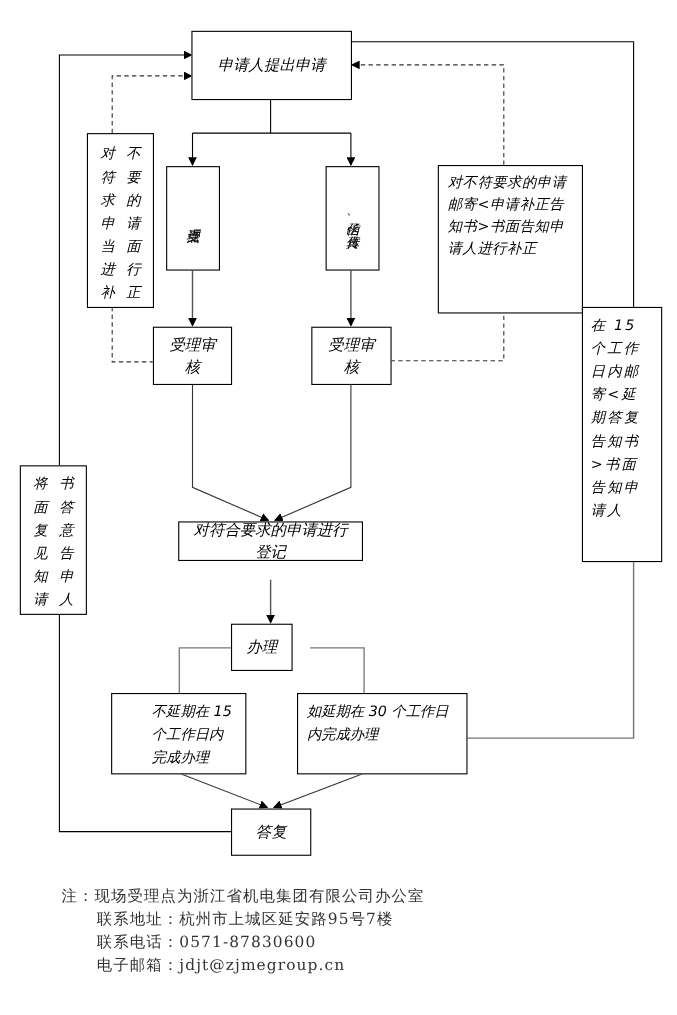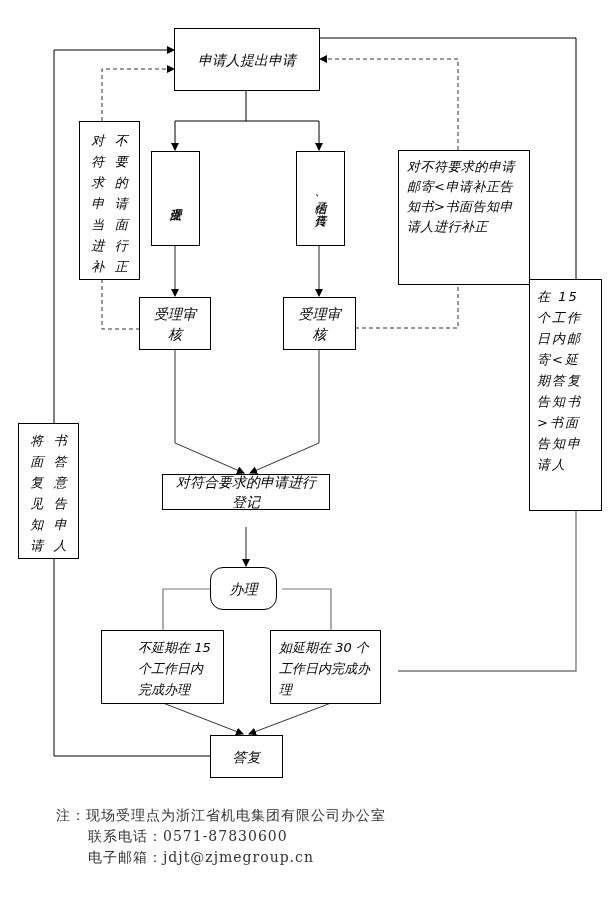--- a/index.html
+++ b/index.html
@@ -92,29 +92,29 @@
 </div>
 
 <div class="box center" style="left:283px;top:297px;width:73px;height:53px;padding:0 12px;font-size:14px;">
   <span>受理审核</span>
 </div>
 
 <div class="box center" style="left:162px;top:474px;width:168px;height:36px;padding:0 8px;font-size:14px;">
   <span>对符合要求的申请进行登记</span>
 </div>
 
-<div class="box center" style="left:210px;top:567px;width:67px;height:43px;font-size:14px;border-radius:13px;">
+<div class="box center" style="left:210px;top:567px;width:56px;height:43px;font-size:14px;">
   <span>办理</span>
 </div>
 
 <div class="box wrap" style="left:101px;top:630px;width:123px;height:74px;font-size:13px;line-height:21px;padding-left:36px;">
   <span>不延期在 15 个工作日内完成办理</span>
 </div>
 
-<div class="box wrap" style="left:270px;top:630px;width:111px;height:74px;font-size:13px;line-height:21px;">
+<div class="box wrap" style="left:270px;top:630px;width:155px;height:74px;font-size:13px;line-height:21px;">
   <span>如延期在 30 个工作日内完成办理</span>
 </div>
 
 <div class="box center" style="left:210px;top:735px;width:73px;height:43px;font-size:14px;">
   <span>答复</span>
 </div>
 
 <div class="box" style="left:79px;top:121px;width:61px;height:159px;padding:8px 6px;">
   <div style="display:flex;justify-content:space-around;font-size:13px;line-height:21px;">
     <div id="lc1">
@@ -162,15 +162,16 @@
         <div>意</div>
         <div>告</div>
         <div>申</div>
         <div>人</div>
       </div>
   </div>
 </div>
 
 <div class="note">
   <div>注：现场受理点为浙江省机电集团有限公司办公室</div>
+  <div class="indent">联系地址：杭州市上城区延安路95号7楼</div>
   <div class="indent">联系电话：0571-87830600</div>
   <div class="indent">电子邮箱：jdjt@zjmegroup.cn</div>
 </div>
 
 </body></html>

